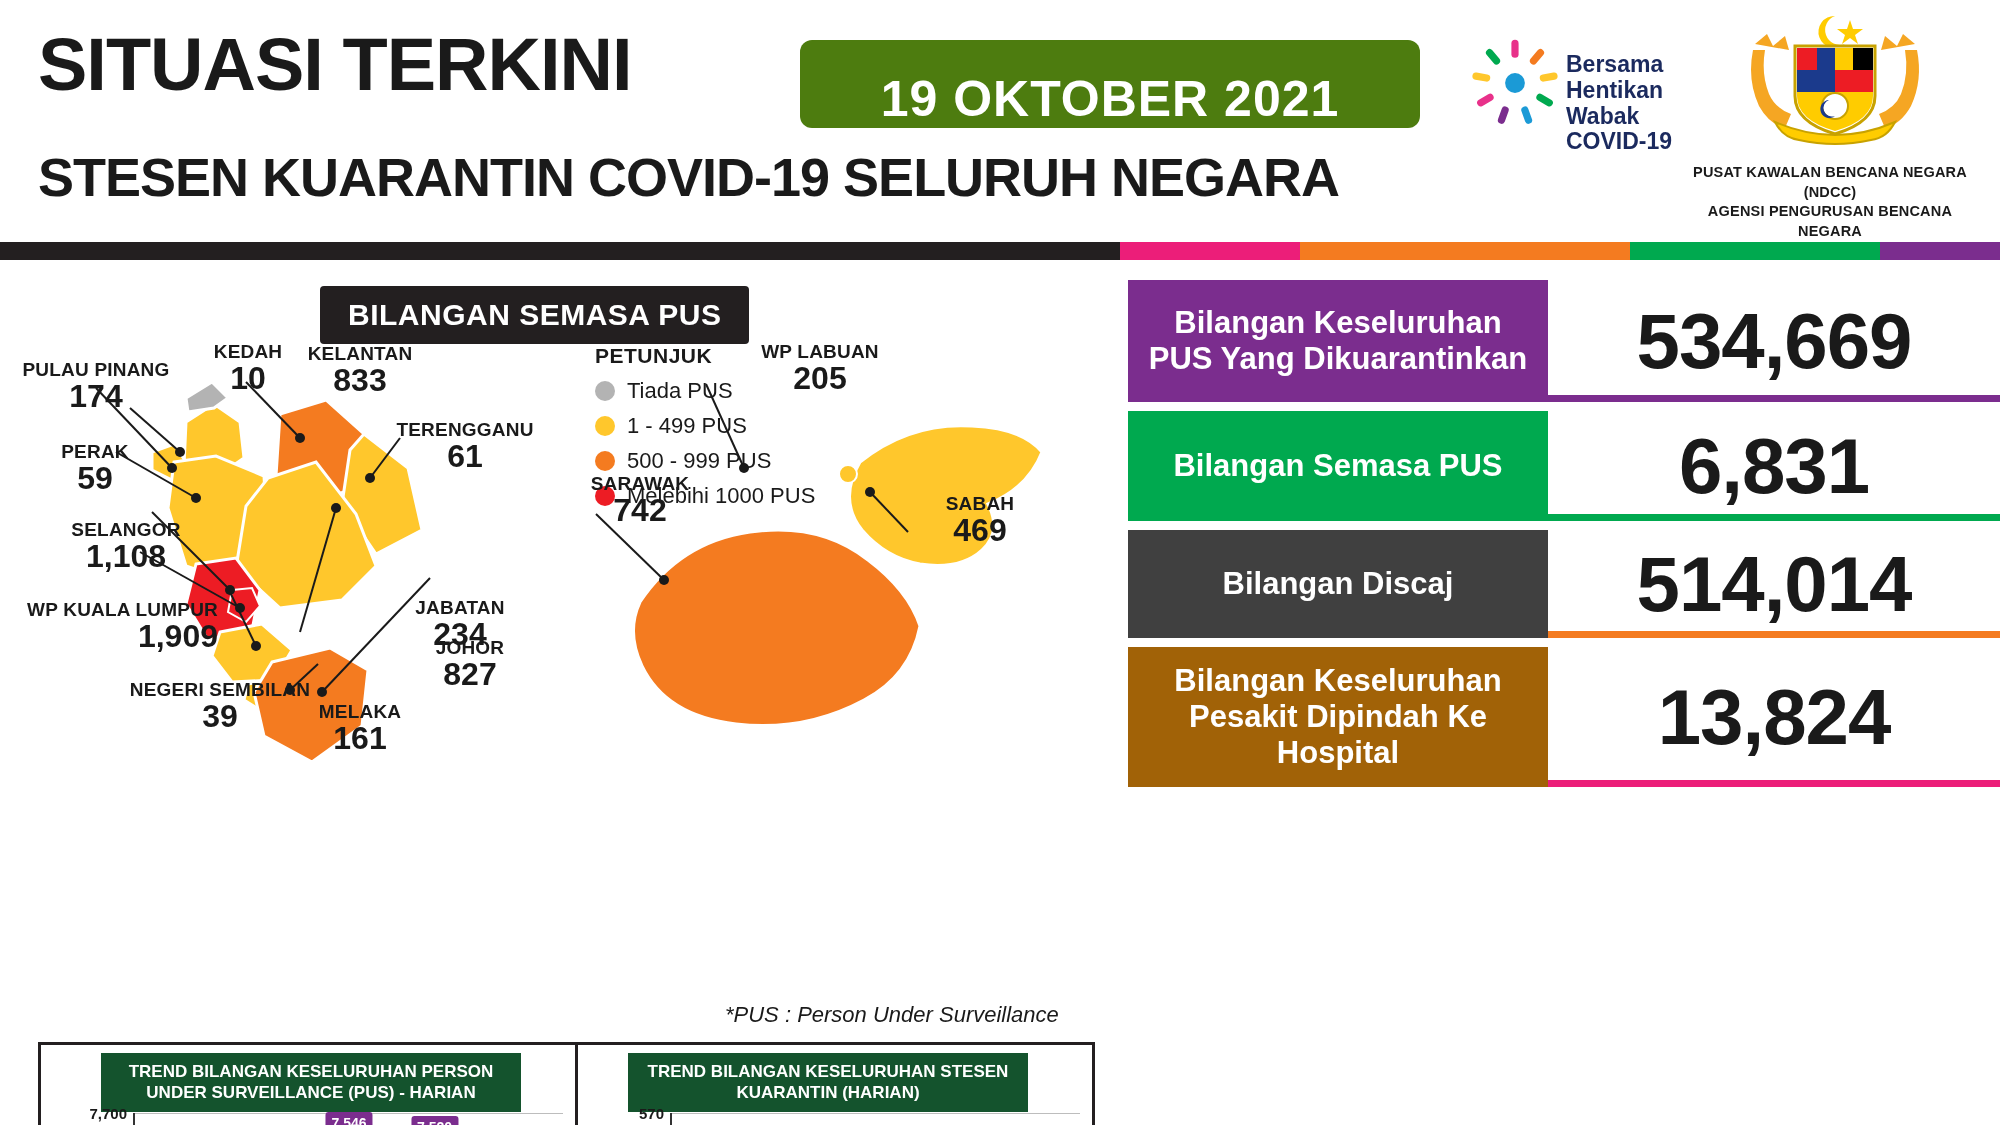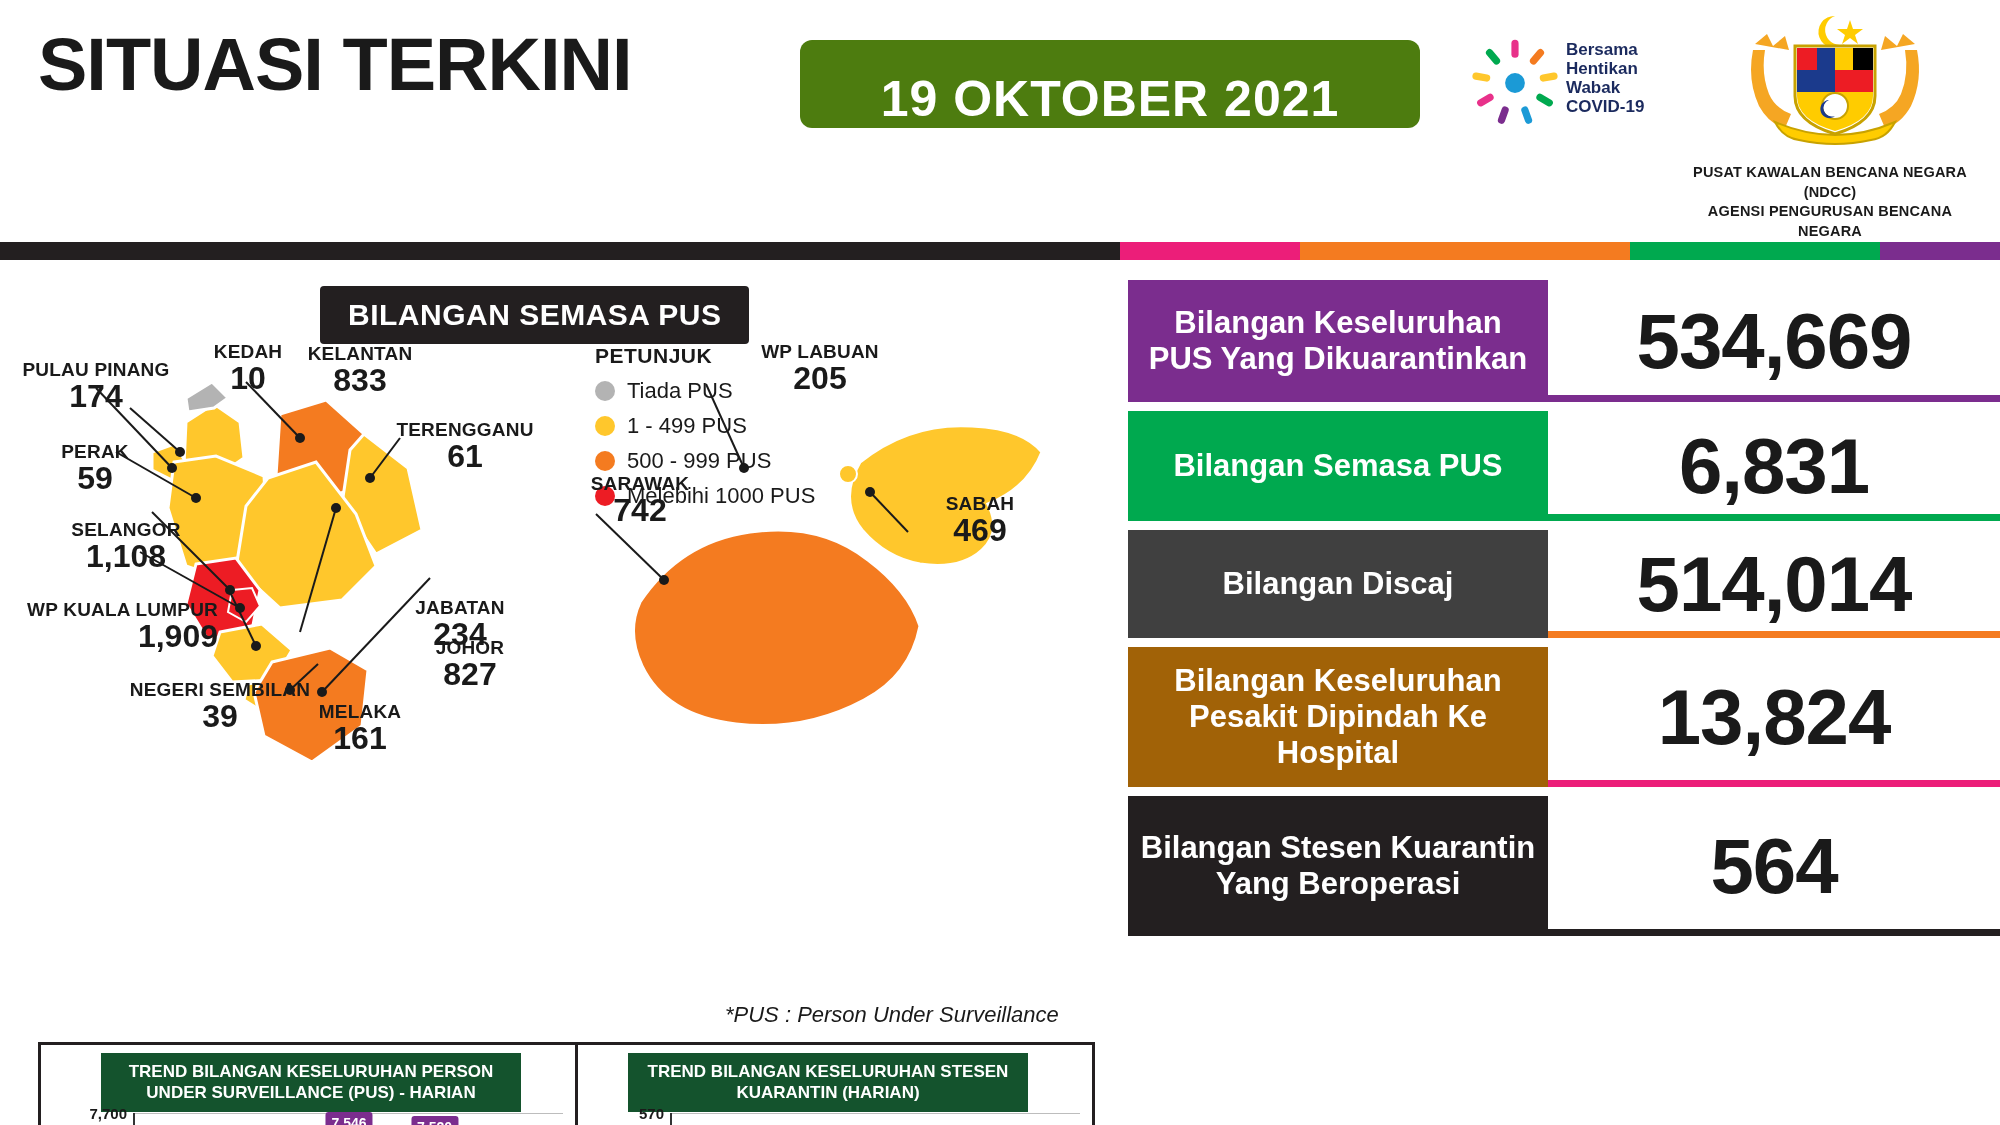--- a/index.html
+++ b/index.html
@@ -30,22 +30,22 @@
     display: flex; align-items: flex-end; justify-content: center;
   }
   .date-badge span {
     color: #fff; font-size: 50px; font-weight: bold; letter-spacing: 1px;
   }
 
   
   .bhw-logo { position: absolute; left: 1470px; top: 30px; width: 260px; height: 120px; }
   .bhw-mark { position: absolute; left: 0; top: 8px; width: 90px; height: 90px; }
   .bhw-text {
-    position: absolute; left: 96px; top: 10px;
-    font-size: 17px; font-weight: bold; color: #1b2a5e; line-height: 1.12;
+    position: absolute; left: 96px; top: 22px;
+    font-size: 23px; font-weight: bold; color: #1b2a5e; line-height: 1.12;
   }
   .bhw-text .c19 { color: #1b2a5e; }
 
   
   .crest { position: absolute; left: 1735px; top: 10px; width: 200px; height: 140px; }
   .ndcc-text {
     position: absolute; left: 1680px; top: 163px; width: 300px;
     text-align: center; font-size: 14.5px; font-weight: bold;
     color: #1a1a1a; line-height: 1.35; letter-spacing: 0.2px;
   }
@@ -114,20 +114,21 @@
   }
   .stat-val-wrap { flex: 1; display: flex; align-items: center; justify-content: center; position: relative; }
   .stat-val { font-size: 78px; font-weight: bold; color: #1a1a1a; letter-spacing: -1px; }
   .stat-underline { position: absolute; left: 0; right: -20px; bottom: 0; height: 7px; }
 </style>
 </head>
 <body>
 
 <div class="header">
   <div class="title-main">SITUASI TERKINI</div>
+  <div class="title-sub">STESEN KUARANTIN COVID-19 SELURUH NEGARA</div>
 
   <div class="date-badge">
     <span>19 OKTOBER 2021</span>
   </div>
 
   <div class="bhw-logo">
     <svg class="bhw-mark" viewBox="0 0 100 100">
       <g>
         <rect x="46" y="2" width="8" height="20" rx="4" fill="#e8318a"></rect>
         <rect x="46" y="2" width="8" height="20" rx="4" fill="#f47b20" transform="rotate(40 50 50)"></rect>
@@ -390,20 +391,13 @@
         <div class="stat-underline" style="background: rgb(244, 123, 32);"></div>
       </div>
     </div>
     <div class="stat-row" style="height: 140px;">
       <div class="stat-label" style="background: #a16207;">Bilangan Keseluruhan Pesakit Dipindah Ke Hospital</div>
       <div class="stat-val-wrap">
         <div class="stat-val">13,824</div>
         <div class="stat-underline" style="background: rgb(236, 30, 121);"></div>
       </div>
     </div>
-    <div class="stat-row" style="height: 140px;">
-      <div class="stat-label" style="background: rgb(35, 31, 32);">Bilangan Stesen Kuarantin Yang Beroperasi</div>
-      <div class="stat-val-wrap">
-        <div class="stat-val">564</div>
-        <div class="stat-underline" style="background: rgb(35, 31, 32);"></div>
-      </div>
-    </div>
   </div>
 
 </body></html>

